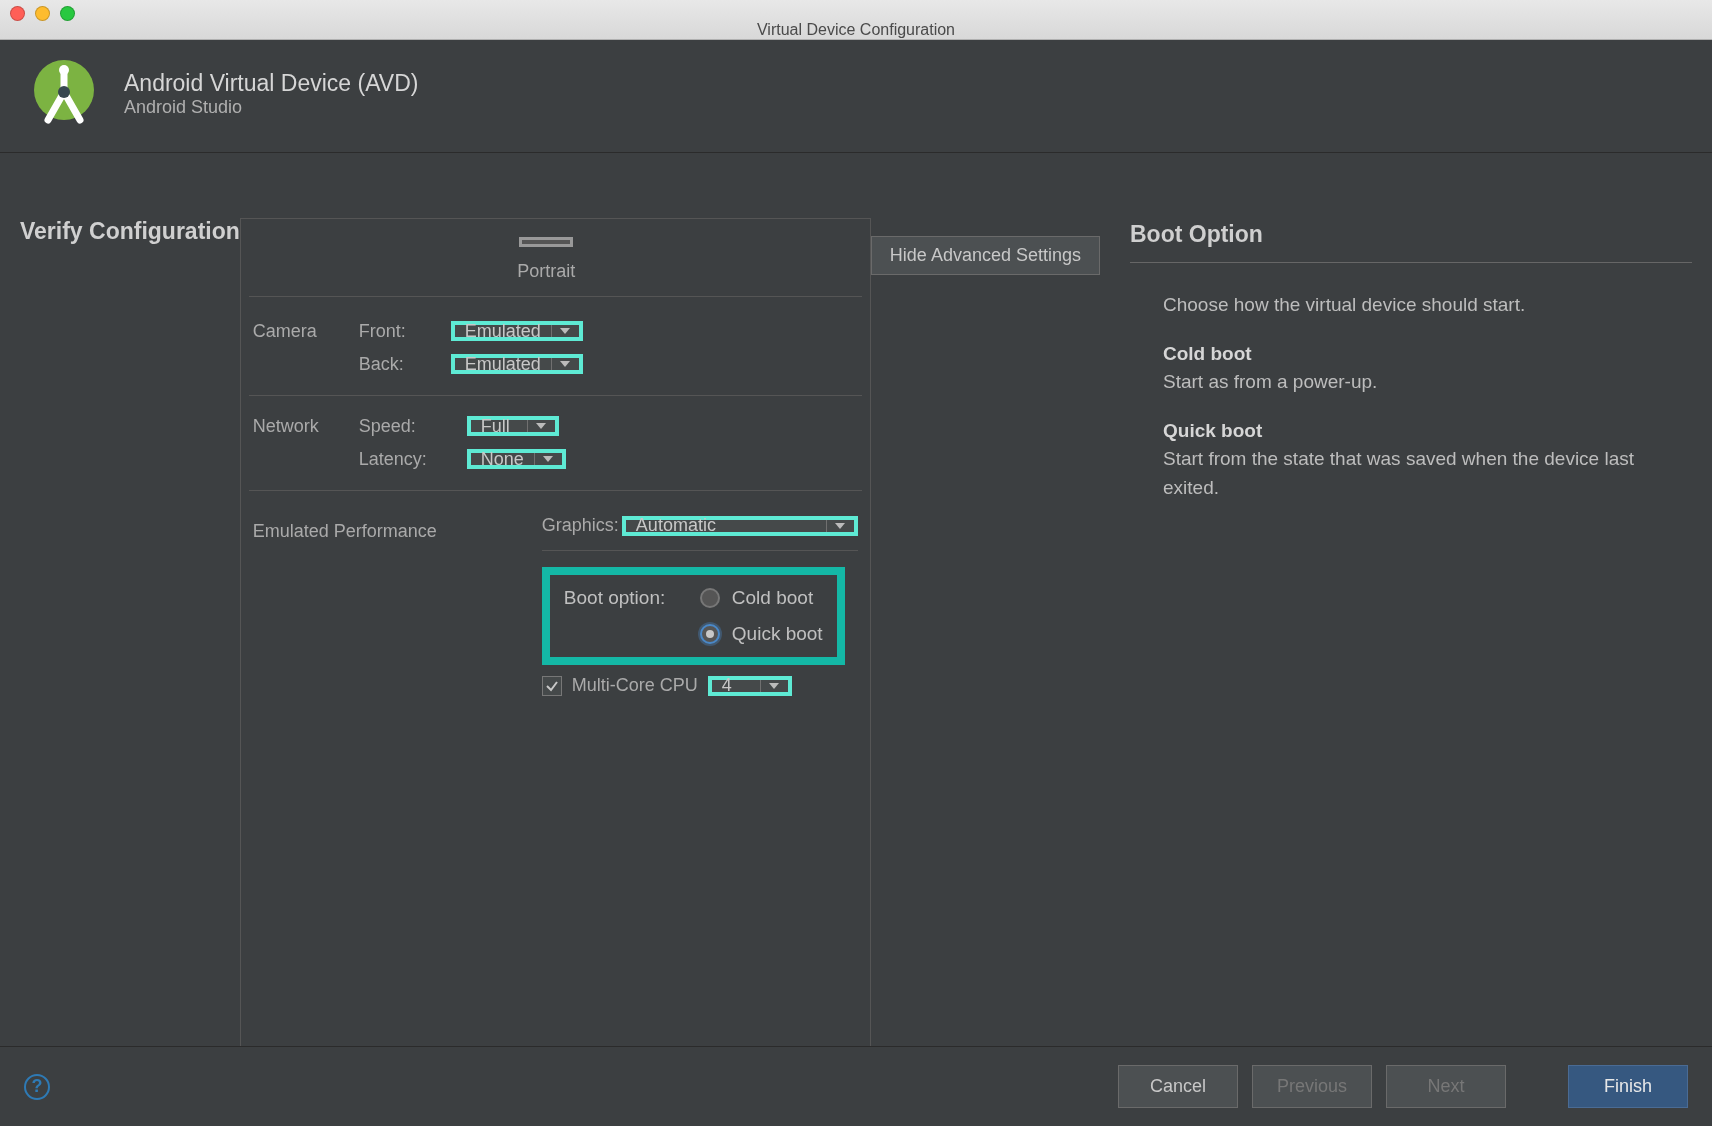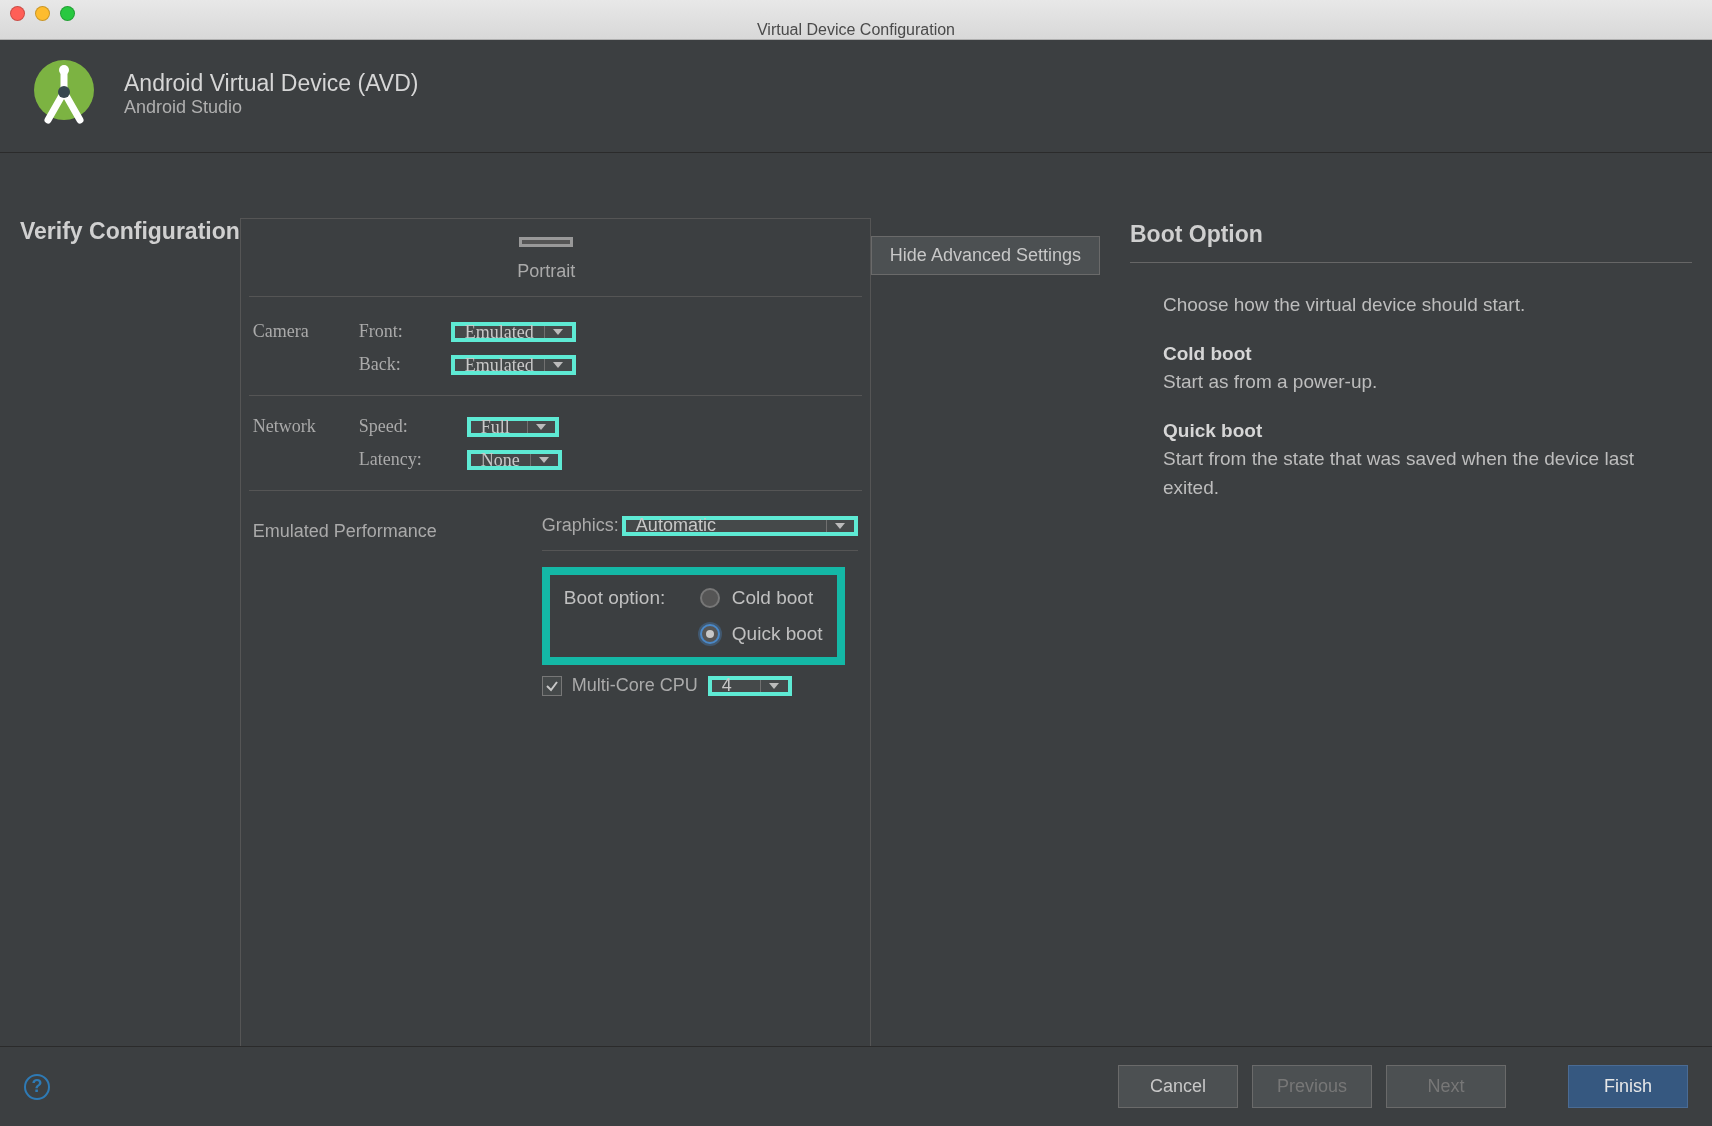--- a/index.html
+++ b/index.html
@@ -16,21 +16,21 @@
   .header-text .sub { font-size: 18px; color: #b0b0b0; }
   .body { display: flex; padding: 20px 20px 0 20px; gap: 30px; height: calc(1126px - 28px - 118px - 80px); }
   .left-col { flex: 0 0 1080px; display: flex; flex-direction: row; margin-top: 45px; }
   .section-title { font-size: 23px; font-weight: 600; color: #d0d0d0; margin-bottom: 18px; }
   .scroll-panel { border: 1px solid #555; background: #3c3f41; flex: 1; padding: 0 0 16px 0; overflow: hidden; }
   .orient-row { display: flex; gap: 40px; padding-left: 220px; border-bottom: 1px solid #555; margin: 0 8px 18px 8px; padding-bottom: 0; }
   .orient { width: 155px; text-align: center; padding: 8px 0 14px 0; font-size: 18px; color: #aaa; }
   .orient.selected { background: #0d293e; color: #d6d6d6; }
   .orient-icon { width: 46px; height: 34px; margin: 0 auto 4px auto; border: 4px solid #999; background: #555; }
   .orient.landscape .orient-icon { width: 54px; height: 10px; border-width: 3px; margin-top: 10px; margin-bottom: 14px; }
-  .form-row { display: flex; align-items: flex-end; padding: 6px 12px; gap: 18px; font-size: 18px; color: #aaa; font-family: Liberation Serif, serif; }
+  .form-row { display: flex; align-items: flex-start; padding: 6px 12px; gap: 18px; font-size: 18px; color: #aaa; }
   .form-row .lab1 { width: 88px; }
   .form-row .lab2 { width: 74px; text-align: left; }
   .hr { border-top: 1px solid #555; margin: 14px 8px; }
   .select { display: inline-flex; align-items: stretch; border: 4px solid #5eead4; background: #45494a; color: #c8c8c8; height: 20px; }
   .select .val { padding: 4px 10px; min-width: 86px; display: flex; align-items: center; font-size: 18px; }
   .select .arrow { width: 28px; border-left: 1px solid #707070; display:flex; align-items:center; justify-content:center; }
   .select .arrow svg { width: 10px; height: 6px; }
   .perf-block { display: flex; align-items: flex-start; padding: 10px 12px 0 12px; gap: 18px; }
   .perf-label { width: 380px; font-size: 18px; color: #aaa; line-height: 1.4; padding-top: 4px; }
   .perf-right { flex: 1; }

